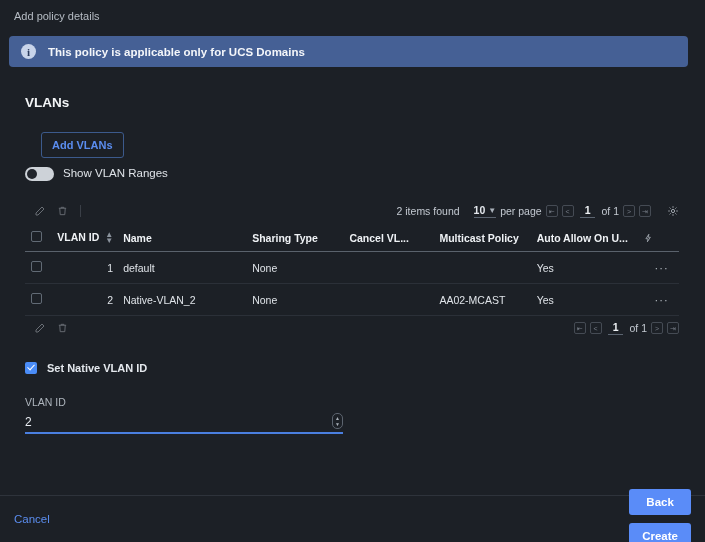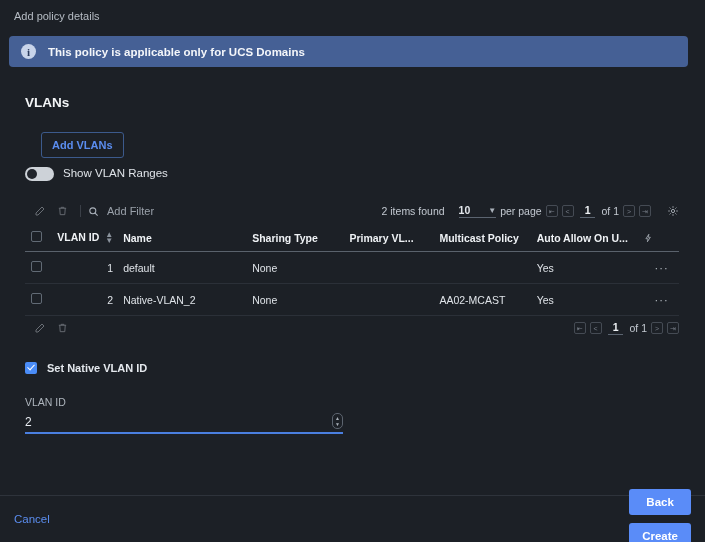--- a/index.html
+++ b/index.html
@@ -158,21 +158,21 @@
     align-items: center;
     gap: 4px;
     margin-left: 14px;
     font-size: 10.5px;
     color: #c3c9d1;
     white-space: nowrap;
   }
   .per-page-sel {
     display: inline-flex;
     align-items: center;
-    gap: 18px;
+    gap: 3px;
     border-bottom: 1px solid #5b6470;
     padding-bottom: 1px;
     cursor: pointer;
     color: #e3e7ec;
     font-weight: bold;
   }
   .caret { font-size: 8px; color: #aab1ba; }
   .pbtn {
     width: 12px; height: 12px;
     border: 1px solid #454b54;
@@ -399,27 +399,20 @@
         <svg width="12" height="12" viewBox="0 0 24 24" fill="none" stroke="#c8ced6" stroke-width="2">
           <path d="M4 20h4L20 8l-4-4L4 16v4z"></path>
         </svg>
       </div>
       <div class="tb-icon">
         <svg width="11" height="12" viewBox="0 0 24 24" fill="none" stroke="#c8ced6" stroke-width="2">
           <path d="M4 6h16M9 6V4h6v2M6 6l1 14h10l1-14"></path>
         </svg>
       </div>
       <div class="tb-sep"></div>
-      <div class="filter-box">
-        <svg width="11" height="11" viewBox="0 0 24 24" fill="none" stroke="#aab1ba" stroke-width="2.4">
-          <circle cx="10.5" cy="10.5" r="6.5"></circle>
-            <path d="M15.5 15.5L21 21"></path>
-        </svg>
-        <input class="filter-input" type="text" placeholder="Add Filter" style="">
-      </div>
 
       <div class="items-found">2 items found</div>
 
       <div class="pager">
         <span class="per-page-sel">
           <span>10</span>
           <span class="caret">▼</span>
         </span>
         <span>per page</span>
         <span class="pbtn">⇤</span>
@@ -446,21 +439,21 @@
           <th class="c-id">
             <span>VLAN ID</span><span class="sort-ic">▲<br>▼</span>
           </th>
           <th class="c-name">
             <span>Name</span>
           </th>
           <th class="c-share">
             <span>Sharing Type</span>
           </th>
           <th class="c-pvlan">
-            <span>Primary VL...</span>
+            <span>Cancel VL...</span>
           </th>
           <th class="c-mcast">
             <span>Multicast Policy</span>
           </th>
           <th class="c-auto">
             <span>Auto Allow On U...</span>
           </th>
           <th class="c-more">
             <svg width="9" height="12" viewBox="0 0 24 24" fill="none" stroke="#b1b8c0" stroke-width="2">
               <path d="M13 2L5 14h6l-2 8 8-12h-6z"></path>

